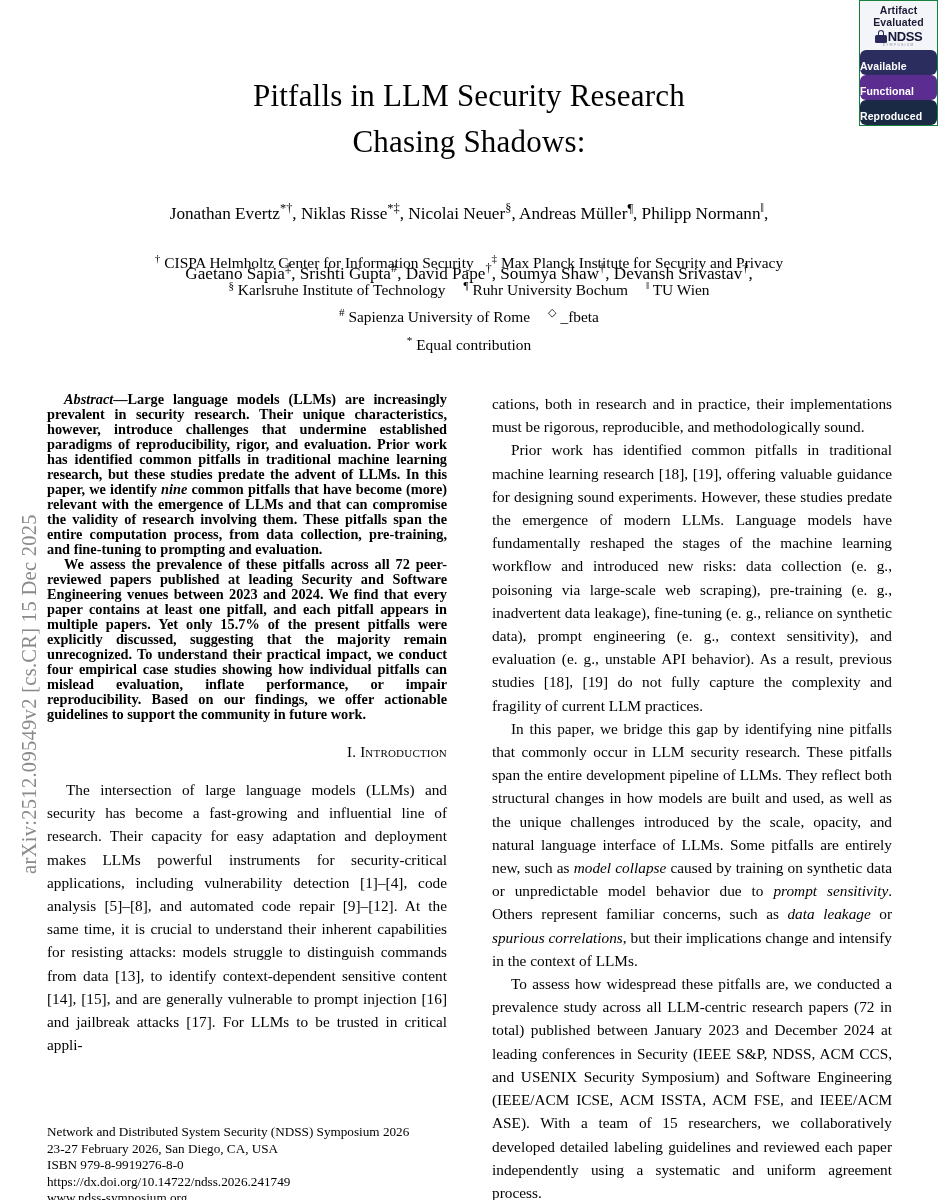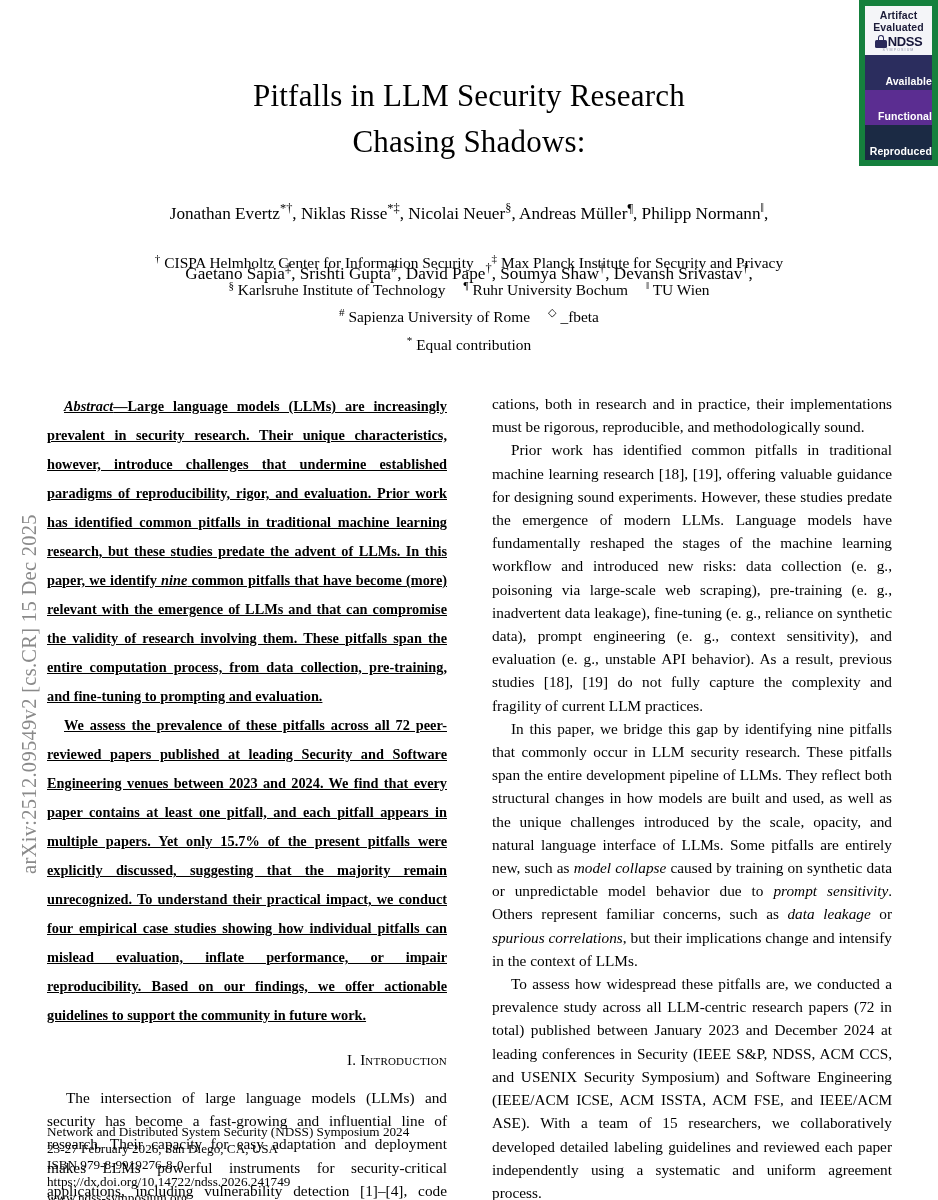--- a/index.html
+++ b/index.html
@@ -36,21 +36,21 @@
     text-align: center;
     line-height: 34px;
   }
 
   
   #badge {
     position: absolute;
     right: 0px;
     top: 0px;
     width: 79px;
-    border: 6px solid #15803d;
+    border: 1px solid #15803d;
     box-sizing: border-box;
     font-family: "Liberation Sans", "DejaVu Sans", sans-serif;
   }
   .badge-top {
     background: #f4f5f8;
     padding: 3px 2px 2px 2px;
     text-align: center;
   }
   .badge-top .bt-line {
     font-size: 10.5px;
@@ -98,26 +98,27 @@
   }
   .ndss-sub {
     text-align: center;
     font-size: 3.6px;
     letter-spacing: 1.1px;
     color: #8f93a8;
     margin-top: -1px;
     margin-bottom: 1px;
   }
   .badge-row {
-    text-align: right;
+    text-align: left;
     font-size: 10.5px;
     font-weight: bold;
     color: #ffffff;
-    padding: 20px 0 3px 0;
+    padding: 10px 0 3px 0;
     letter-spacing: 0.1px;
+    border-radius: 6px;
   }
   .badge-row.available  { background: #2b2d5e; }
   .badge-row.functional { background: #5b2d91; }
   .badge-row.reproduced { background: #1b2a44; }
 
   
   #title {
     position: absolute;
     left: 45px;
     top: 52px;
@@ -187,24 +188,23 @@
   .col-right { left: 445px; }
 
   .abstract-p, .body-p {
     margin: 0;
     text-align: justify;
     text-justify: inter-word;
     hyphens: none;
   }
   .abstract-p {
     font-size: 14.3px;
-    line-height: 29px;
+    line-height: 15px;
     font-weight: bold;
     text-indent: 17px;
-    text-decoration: underline;
   }
   .abstract-p.first { text-indent: 17px; }
   .abstract-p .ital { font-style: italic; }
 
   .body-p {
     font-size: 15.3px;
     line-height: 23.2px;
     text-indent: 19px;
   }
   .body-p .ital { font-style: italic; }
@@ -295,20 +295,20 @@
       <p class="body-p" style="text-indent:0">cations, both in research and in practice, their implementations must be rigorous, reproducible, and methodologically sound.</p>
       <p class="body-p">Prior work has identified common pitfalls in traditional machine learning research [18], [19], offering valuable guidance for designing sound experiments. However, these studies predate the emergence of modern LLMs. Language models have fundamentally reshaped the stages of the machine learning workflow and introduced new risks: data collection (e. g., poisoning via large-scale web scraping), pre-training (e. g., inadvertent data leakage), fine-tuning (e. g., reliance on synthetic data), prompt engineering (e. g., context sensitivity), and evaluation (e. g., unstable API behavior). As a result, previous studies [18], [19] do not fully capture the complexity and fragility of current LLM practices.</p>
       <p class="body-p"><span>In this paper, we bridge this gap by identifying nine pitfalls that commonly occur in LLM security research. These pitfalls span the entire development pipeline of LLMs. They reflect both structural changes in how models are built and used, as well as the unique challenges introduced by the scale, opacity, and natural language interface of LLMs. Some pitfalls are entirely new, such as </span><span class="ital">model collapse</span><span> caused by training on synthetic data or unpredictable model behavior due to </span><span class="ital">prompt sensitivity</span><span>. Others represent familiar concerns, such as </span><span class="ital">data leakage</span><span> or </span><span class="ital">spurious correlations</span><span>, but their implications change and intensify in the context of LLMs.</span></p>
       <p class="body-p">To assess how widespread these pitfalls are, we conducted a prevalence study across all LLM-centric research papers (72 in total) published between January 2023 and December 2024 at leading conferences in Security (IEEE S&amp;P, NDSS, ACM CCS, and USENIX Security Symposium) and Software Engineering (IEEE/ACM ICSE, ACM ISSTA, ACM FSE, and IEEE/ACM ASE). With a team of 15 researchers, we collaboratively developed detailed labeling guidelines and reviewed each paper independently using a systematic and uniform agreement process.</p>
 
     </div>
   </div>
 
   <div id="footer-rule"></div>
   <div id="footer">
-    <div>Network and Distributed System Security (NDSS) Symposium 2024</div>
+    <div>Network and Distributed System Security (NDSS) Symposium 2026</div>
     <div>23-27 February 2026, San Diego, CA, USA</div>
     <div>ISBN 979-8-9919276-8-0</div>
     <div>https://dx.doi.org/10.14722/ndss.2026.241749</div>
     <div>www.ndss-symposium.org</div>
   </div>
 
 </div>
 
 </body></html>

